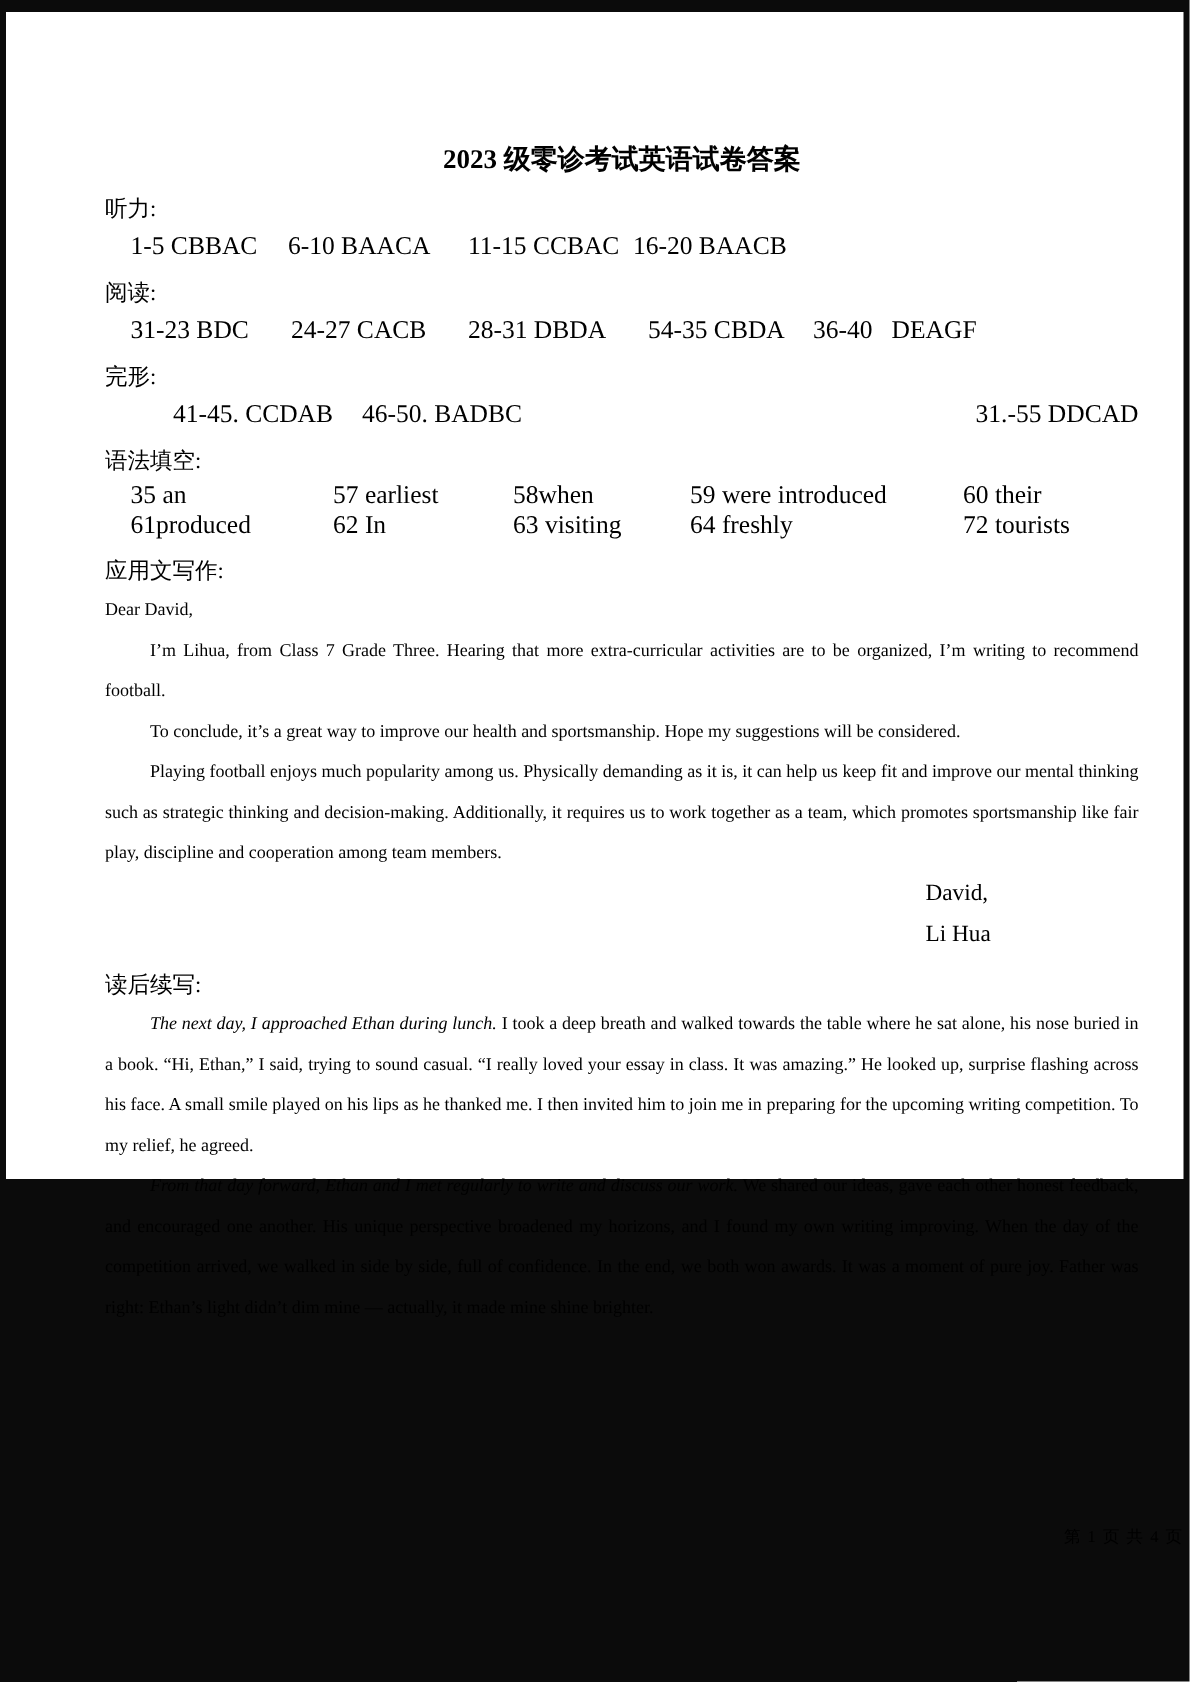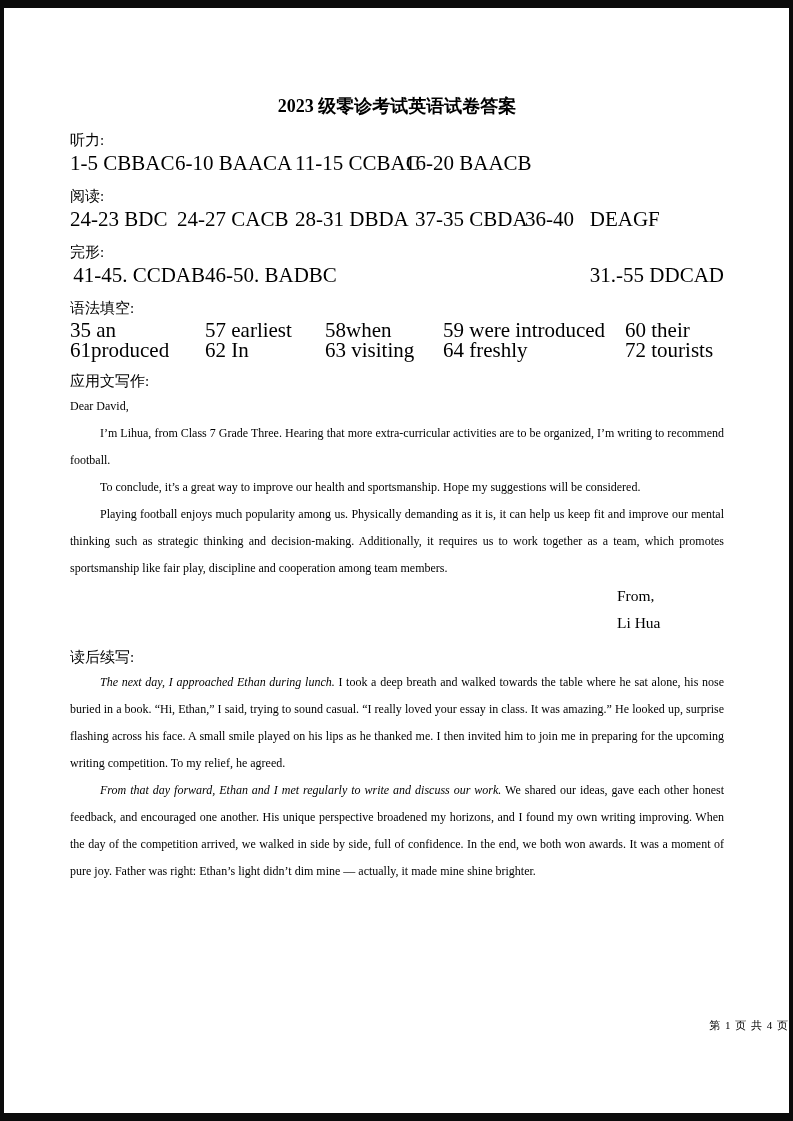--- a/index.html
+++ b/index.html
@@ -8,43 +8,44 @@
     width: 793px;
     height: 1121px;
     background: #0b0b0b;
     overflow: hidden;
     font-family: "Liberation Serif", "DejaVu Serif", serif;
     color: #000;
   }
   .page {
     position: relative;
     width: 785px;
-    height: 1105px;
+    height: 778px;
     margin: 8px 4px;
     background: #ffffff;
-    padding: 86px 65px 0 66px;
+    padding: 86px 30px 0 66px;
   }
   .title {
     font-size: 18px;
     font-weight: bold;
     text-align: center;
     line-height: 25px;
     margin-bottom: 10px;
     font-family: "Liberation Serif", "DejaVu Serif", serif;
   }
   .sec { margin-bottom: 10px; }
   .label {
     font-size: 15px;
     line-height: 23px;
     white-space: pre;
   }
   .answers {
     display: grid;
-    font-size: 21px;
+    font-size: 17px;
     line-height: 23px;
+    margin-left: 17px;
   }
   .answers span { white-space: pre; }
   .grid-listening { grid-template-columns: 105px 120px 110px auto; }
   .grid-reading   { grid-template-columns: 107px 118px 120px 110px auto; }
   .grid-cloze     { grid-template-columns: 135px 126px auto; text-align: right; }
   .grid-grammar   { grid-template-columns: 135px 120px 118px 182px auto; line-height: 20px; }
   .para {
     margin: 0;
     font-size: 12px;
     line-height: 27px;
@@ -82,24 +83,24 @@
       <span>1-5 CBBAC</span>
       <span>6-10 BAACA</span>
       <span>11-15 CCBAC</span>
       <span>16-20 BAACB</span>
     </div>
   </div>
 
   <div class="sec">
     <div class="label">阅读:</div>
     <div class="answers grid-reading">
-      <span>24-23 BDC</span>
+      <span>31-23 BDC</span>
       <span>24-27 CACB</span>
       <span>28-31 DBDA</span>
-      <span>37-35 CBDA</span>
+      <span>54-35 CBDA</span>
       <span>36-40   DEAGF</span>
     </div>
   </div>
 
   <div class="sec">
     <div class="label">完形:</div>
     <div class="answers grid-cloze">
       <span>41-45. CCDAB</span>
       <span>46-50. BADBC</span>
       <span>31.-55 DDCAD</span>
@@ -124,21 +125,21 @@
     </div>
   </div>
 
   <div class="sec">
     <div class="label">应用文写作:</div>
     <p class="para no-indent">Dear David,</p>
     <p class="para">I’m Lihua, from Class 7 Grade Three. Hearing that more extra-curricular activities are to be organized, I’m writing to recommend football.</p>
     <p class="para">To conclude, it’s a great way to improve our health and sportsmanship. Hope my suggestions will be considered.</p>
     <p class="para">Playing football enjoys much popularity among us. Physically demanding as it is, it can help us keep fit and improve our mental thinking such as strategic thinking and decision-making. Additionally, it requires us to work together as a team, which promotes sportsmanship like fair play, discipline and cooperation among team members.</p>
     <div class="signoff">
-      <div>From,</div>
+      <div>David,</div>
       <div>Li Hua</div>
     </div>
   </div>
 
   <div class="sec">
     <div class="label">读后续写:</div>
     <p class="para"><span class="lead">The next day, I approached Ethan during lunch.</span><span>  I took a deep breath and walked towards the table where he sat alone, his nose buried in a book. “Hi, Ethan,” I said, trying to sound casual. “I really loved your essay in class. It was amazing.” He looked up, surprise flashing across his face. A small smile played on his lips as he thanked me. I then invited him to join me in preparing for the upcoming writing competition. To my relief, he agreed.</span></p>
     <p class="para"><span class="lead">From that day forward, Ethan and I met regularly to write and discuss our work.</span><span>  We shared our ideas, gave each other honest feedback, and encouraged one another. His unique perspective broadened my horizons, and I found my own writing improving. When the day of the competition arrived, we walked in side by side, full of confidence. In the end, we both won awards. It was a moment of pure joy. Father was right: Ethan’s light didn’t dim mine — actually, it made mine shine brighter.</span></p>
   </div>
 

